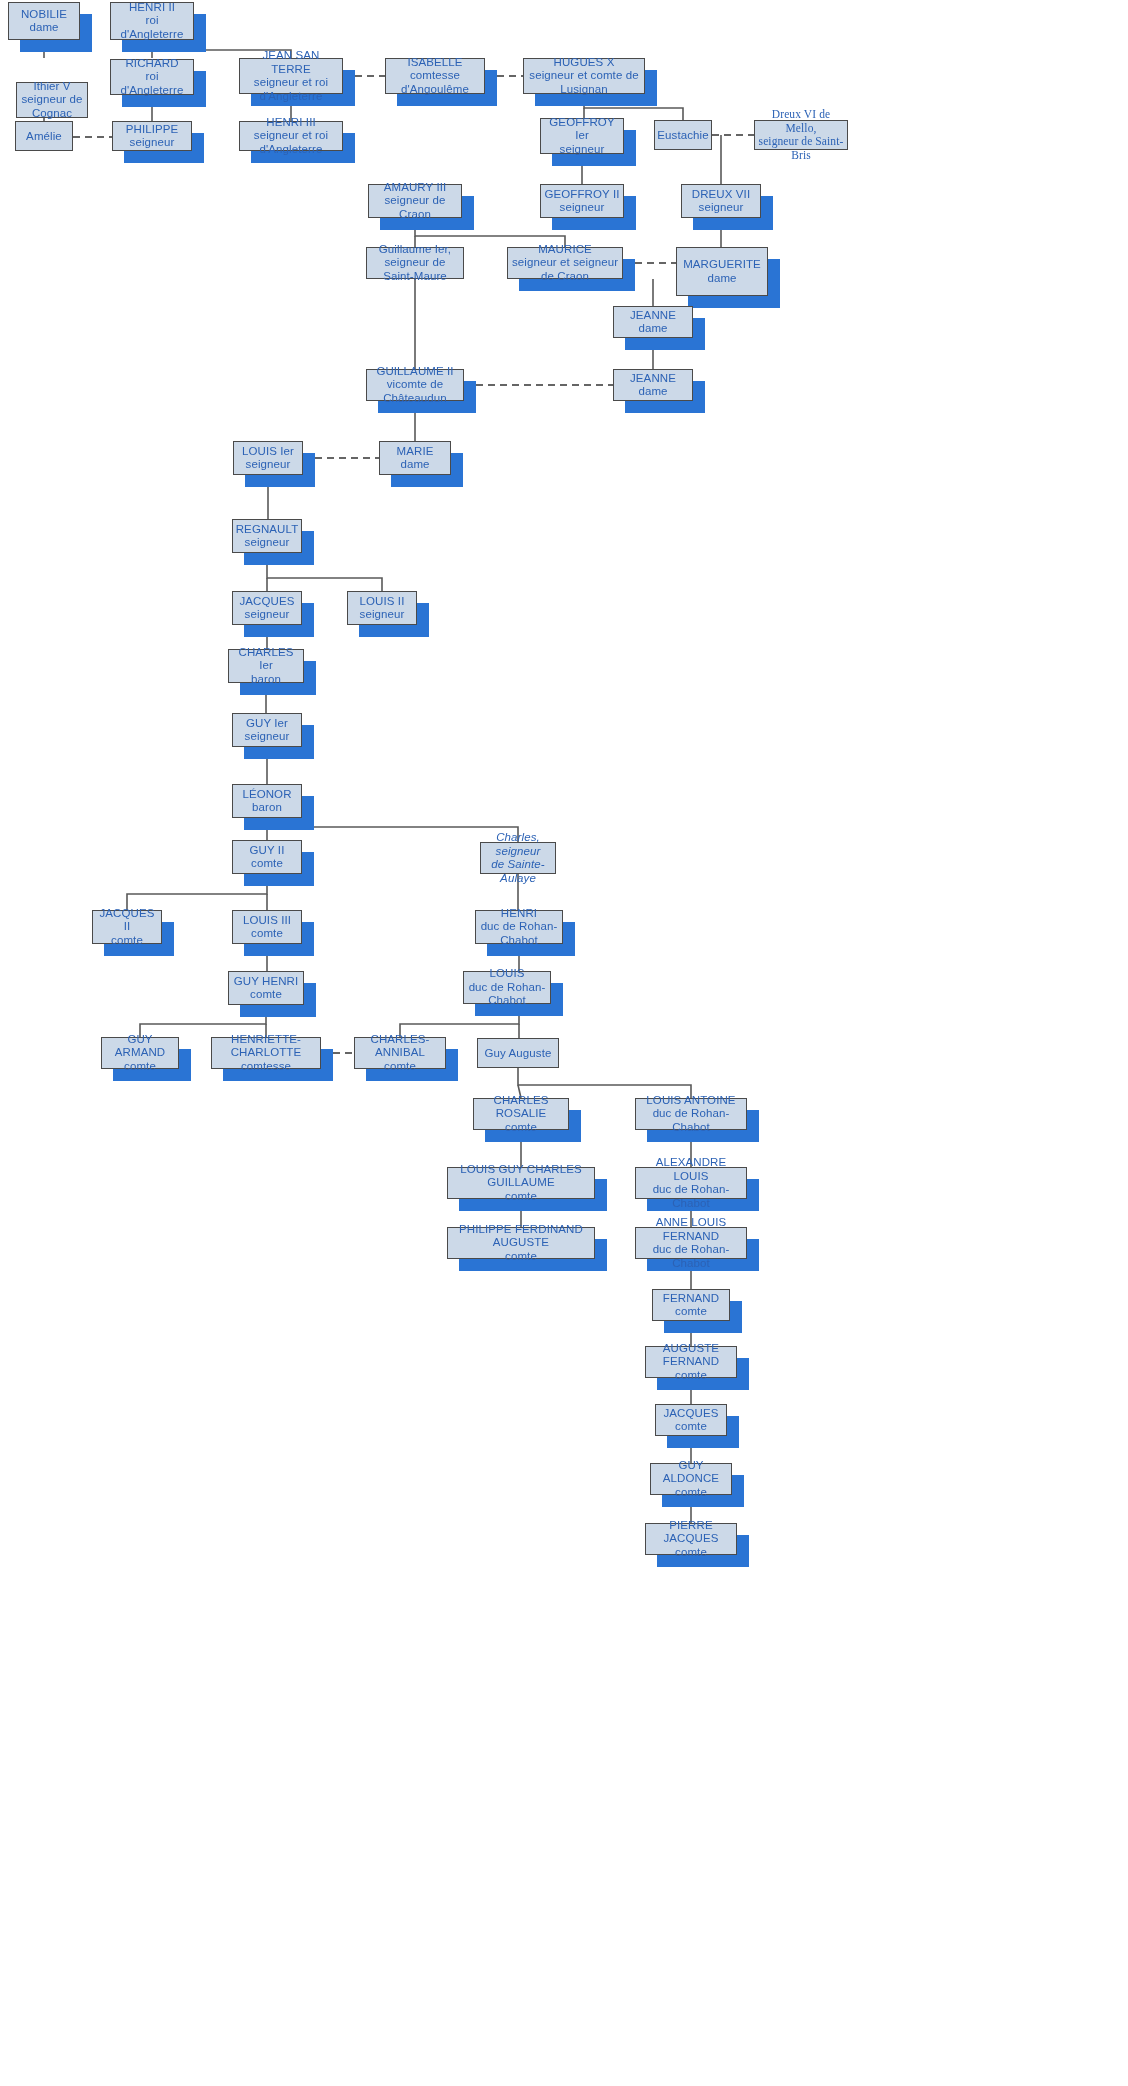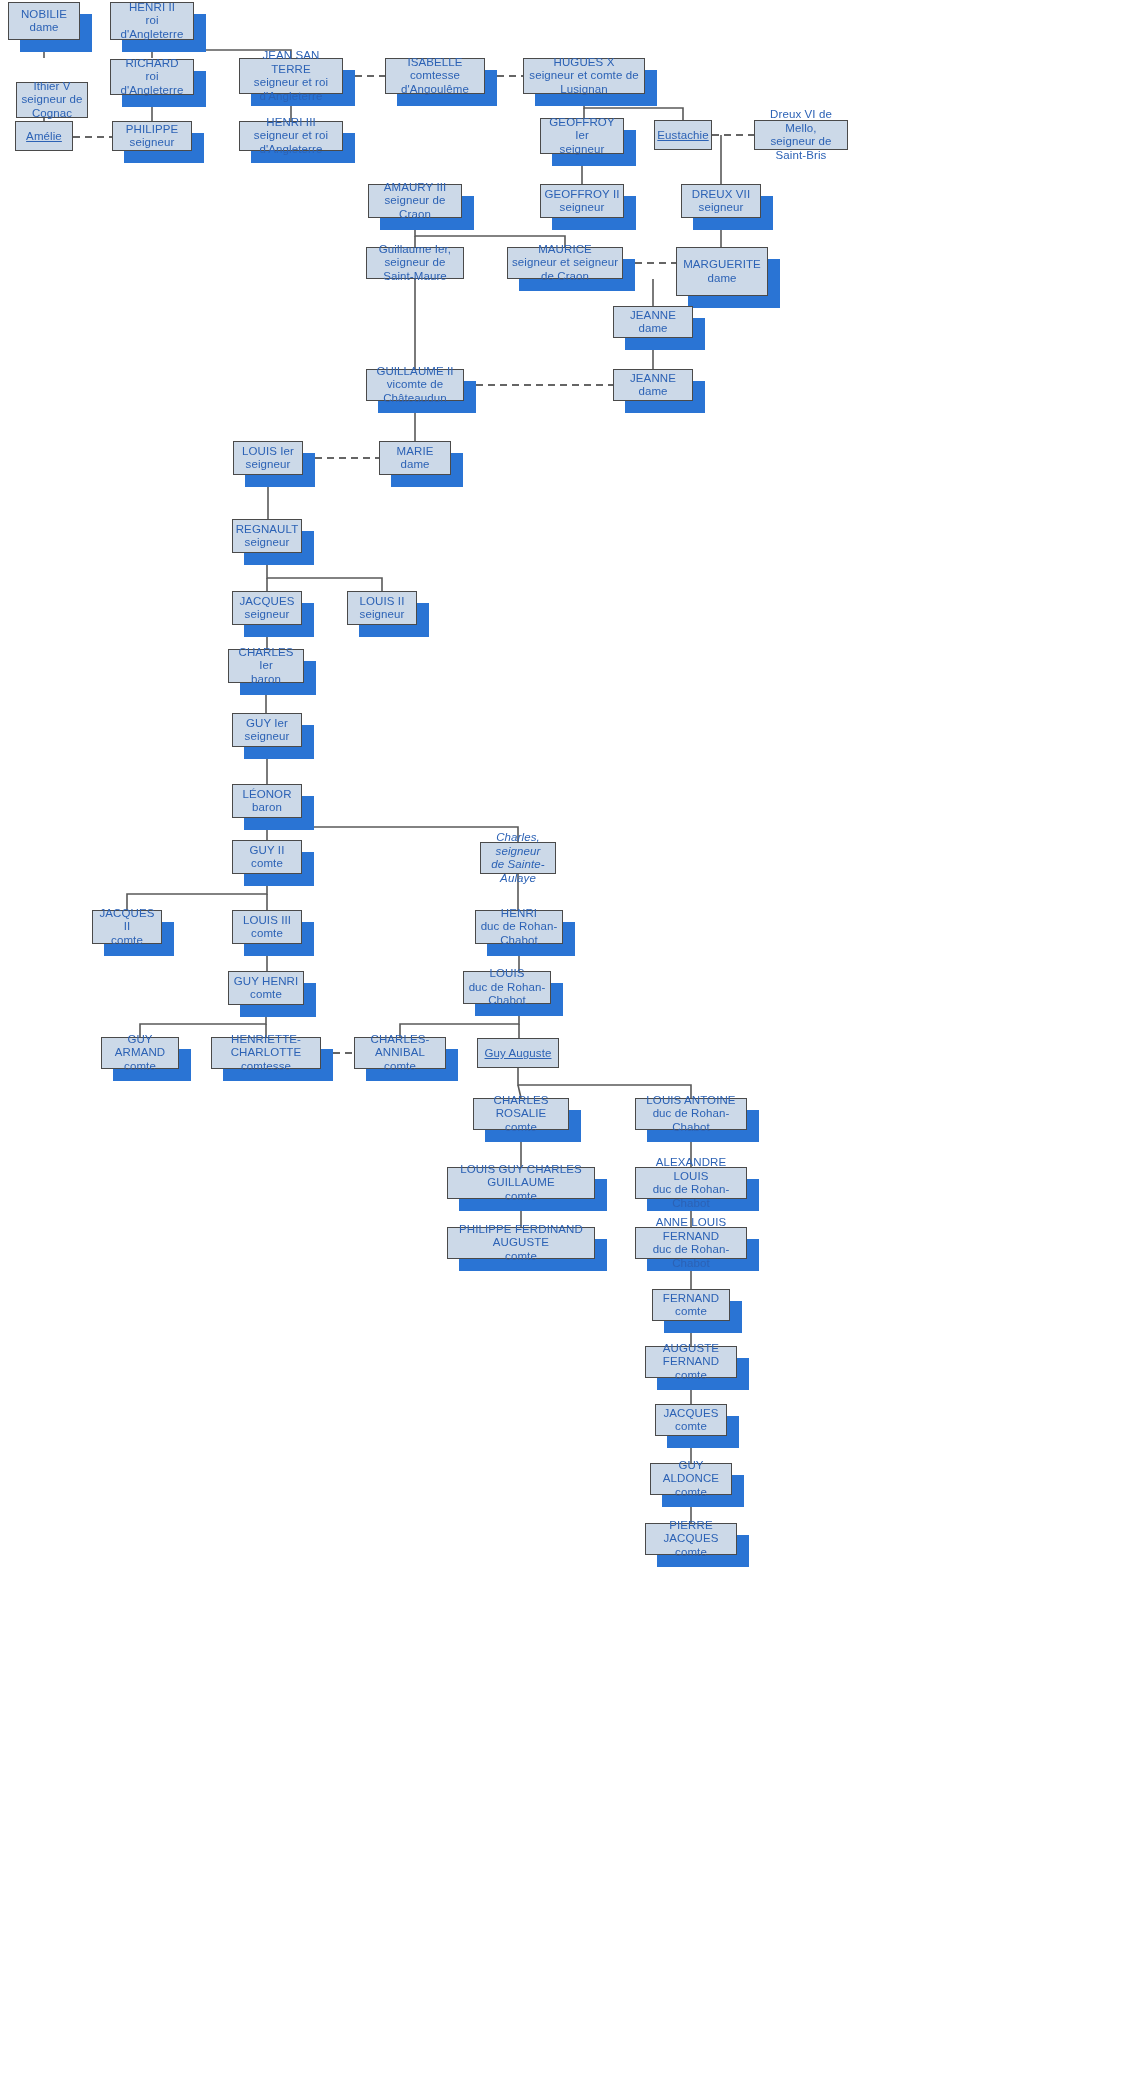--- a/index.html
+++ b/index.html
@@ -19,21 +19,21 @@
     z-index:2;box-sizing:border-box;
   }
   .node .nm{
     color:#2c62b5;font-size:11.5px;line-height:13.5px;text-align:center;
     letter-spacing:.1px;padding:0 3px;white-space:pre-line;
   }
   .node .ttl{
     color:#2c62b5;font-size:11.5px;line-height:13.5px;text-align:center;
     letter-spacing:.1px;padding:0 3px;white-space:pre-line;
   }
-  .node.single .nm{line-height:14px;text-decoration:underline;}
+  .node.single .nm{line-height:14px;}
 </style>
 </head>
 <body>
 
 <div id="canvas">
   <svg id="links">
     <g stroke="#595959" stroke-width="1.6" fill="none">
 
       <path d="M44,40 L44,58"></path>
 
@@ -208,21 +208,21 @@
         <div class="boxface">
           <div class="nm">GEOFFROY Ier</div>
           <div class="ttl">seigneur</div>
         </div>
       </div>
       <div class="node noshadow single" style="left: 654px; top: 120px; width: 58px; height: 30px;">
         <div class="boxface">
           <div class="nm">Eustachie</div>
         </div>
       </div>
-      <div class="node noshadow" style="left: 754px; top: 120px; width: 94px; height: 30px;">
+      <div class="node noshadow" style="left: 754px; top: 120px; width: 94px; height: 30px; font-family: Liberation Serif, serif;">
         <div class="boxface">
           <div class="nm">Dreux VI de Mello,</div>
           <div class="ttl">seigneur de Saint-Bris</div>
         </div>
       </div>
       <div class="node" style="left: 368px; top: 184px; width: 94px; height: 34px;">
         <div class="shadow"></div>
         <div class="boxface">
           <div class="nm">AMAURY III</div>
           <div class="ttl">seigneur de Craon</div>

